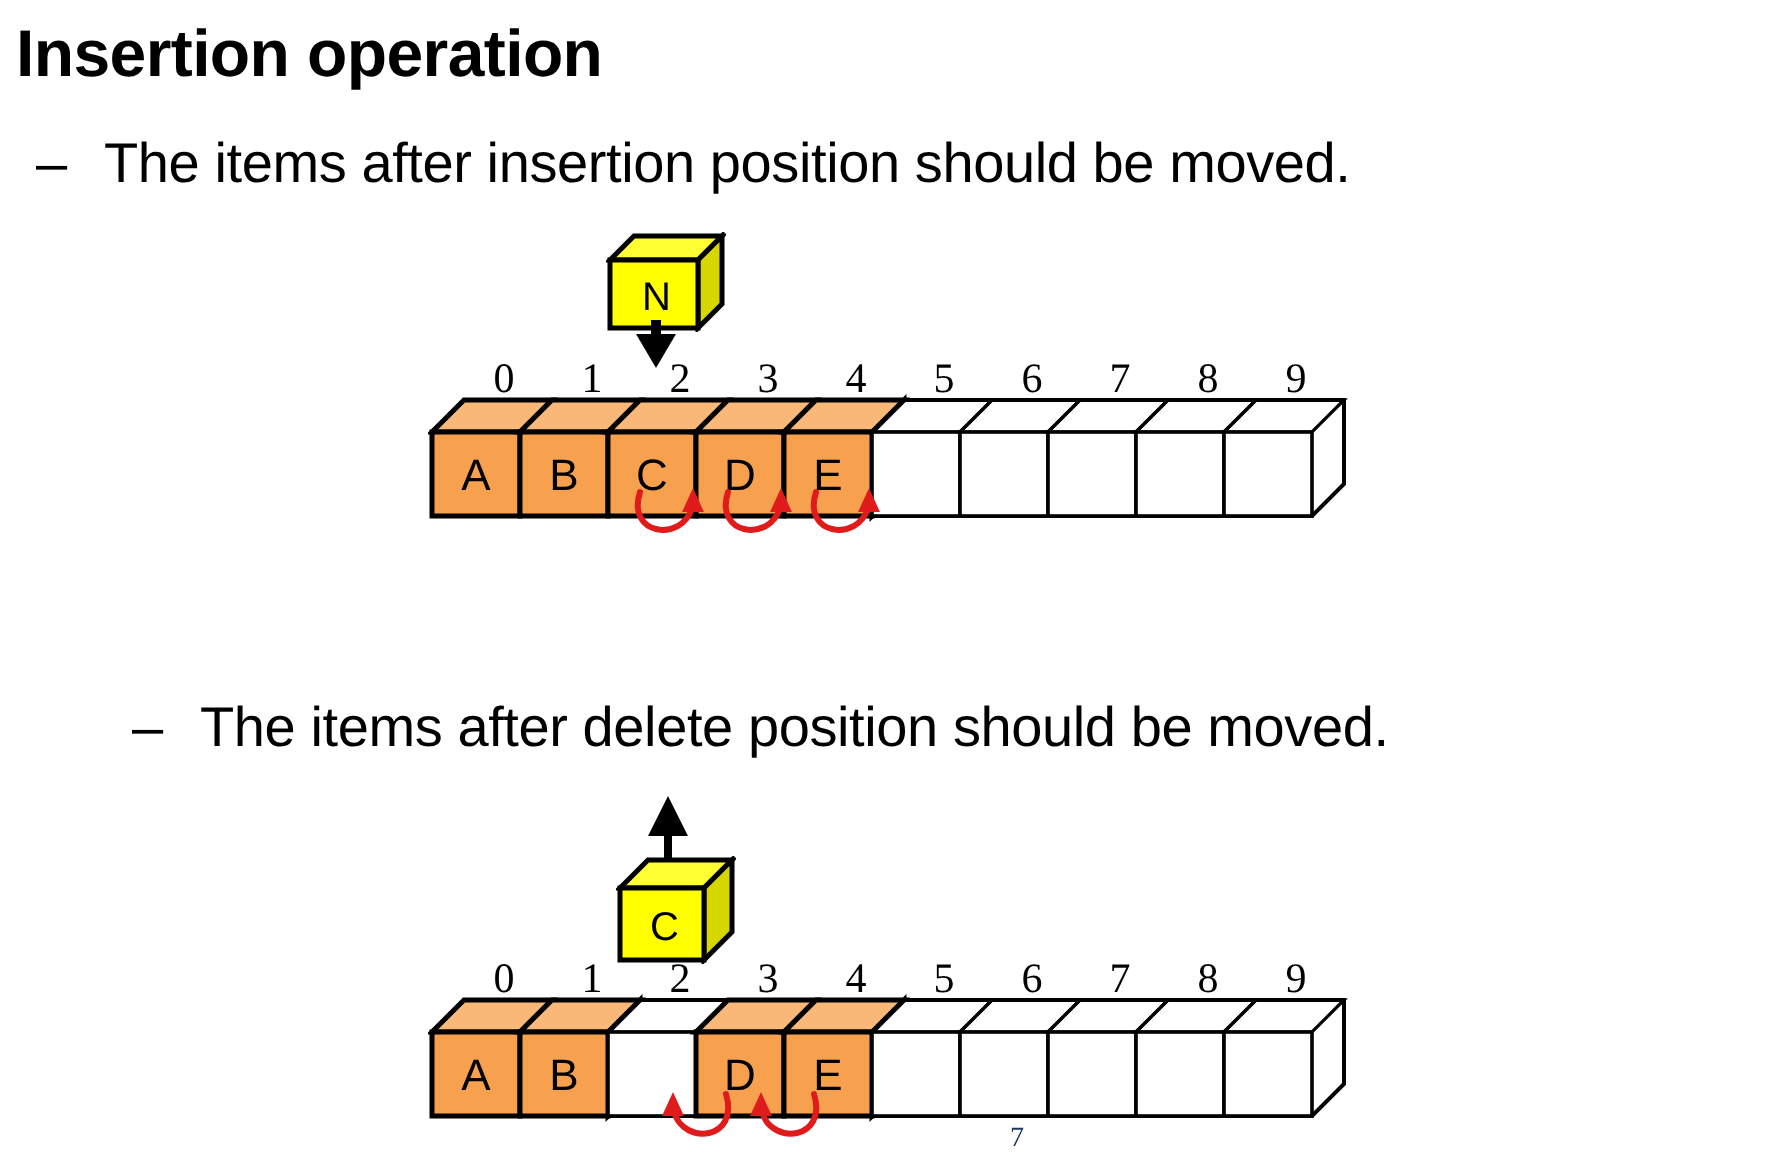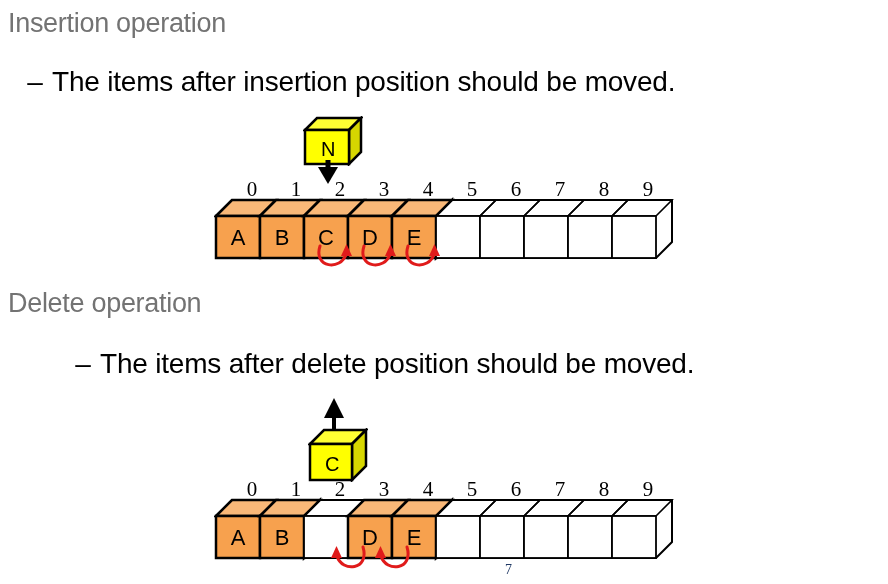--- a/index.html
+++ b/index.html
@@ -8,34 +8,33 @@
     background:#ffffff;
     font-family:"Liberation Sans", sans-serif;
     overflow:hidden;
     position:relative;
   }
   .slide{position:absolute;left:0;top:0;width:888px;height:584px;}
 
   
   .heading{
     position:absolute;
-    font-size:27px;
-    font-weight:400;
-    color:#737373;
+    font-size:33px;
+    font-weight:700;
+    color:#000000;
     letter-spacing:-0.3px;
     white-space:nowrap;
   }
   .bullet-line{
     position:absolute;
     font-size:28px;
     font-weight:400;
     color:#000000;
     white-space:nowrap;
     letter-spacing:-0.2px;
-    text-align:center;
   }
   .bullet-dash{display:inline-block;width:34px;}
 
   
   .page-number{
     position:absolute;
     font-size:14px;
     color:#1F3864;
     font-family:"Liberation Serif", serif;
   }
@@ -126,21 +125,20 @@
       <path d="M364,246 C357,268 385,271 390,254"></path>
       <path d="M408,246 C401,268 429,271 434,254"></path>
     </g>
     <g fill="#E01B1B">
       <polygon points="341,256 352,256 346.5,244"></polygon>
       <polygon points="385,256 396,256 390.5,244"></polygon>
       <polygon points="429,256 440,256 434.5,244"></polygon>
     </g>
   </svg>
 
-  <div class="heading" style="left:8px;top:288px;">Delete operation</div>
 
   <div class="bullet-line" style="left:18px;top:348px;margin-left:48px;">
     <span class="bullet-dash">–</span><span>The items after delete position should be moved.</span>
   </div>
 
   <svg class="overlay">
     <g>
       <line x1="334" y1="440" x2="334" y2="415" stroke="#000" stroke-width="4"></line>
       <polygon points="324,418 344,418 334,398" fill="#000"></polygon>
     </g>

